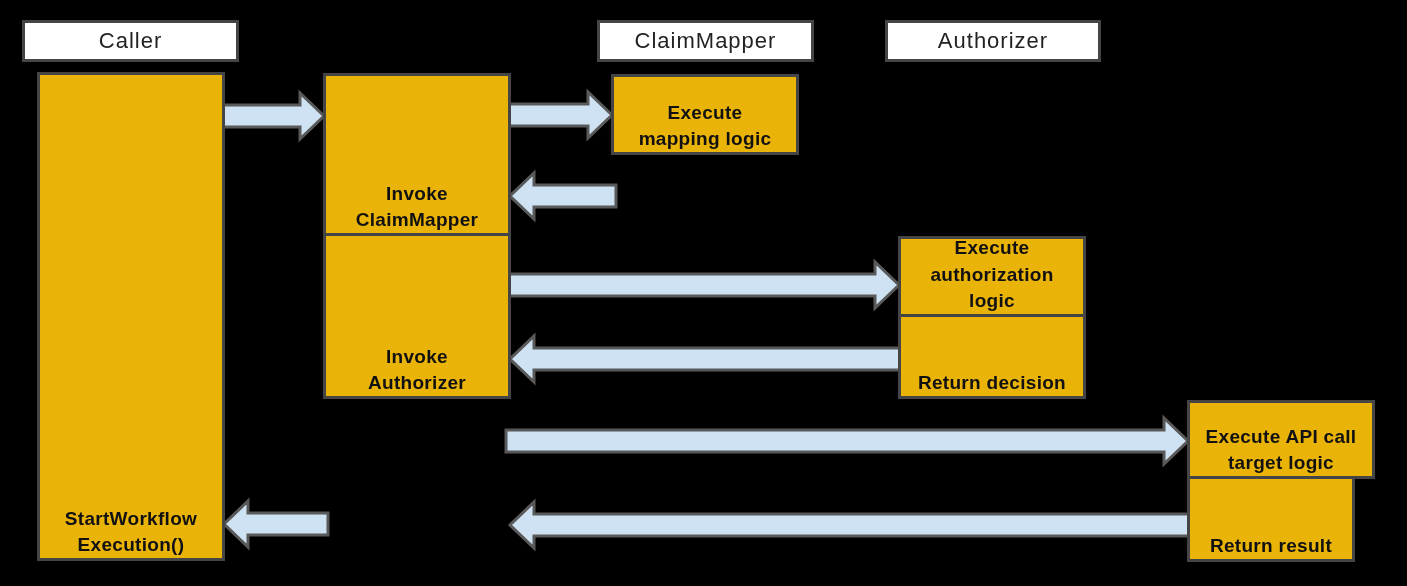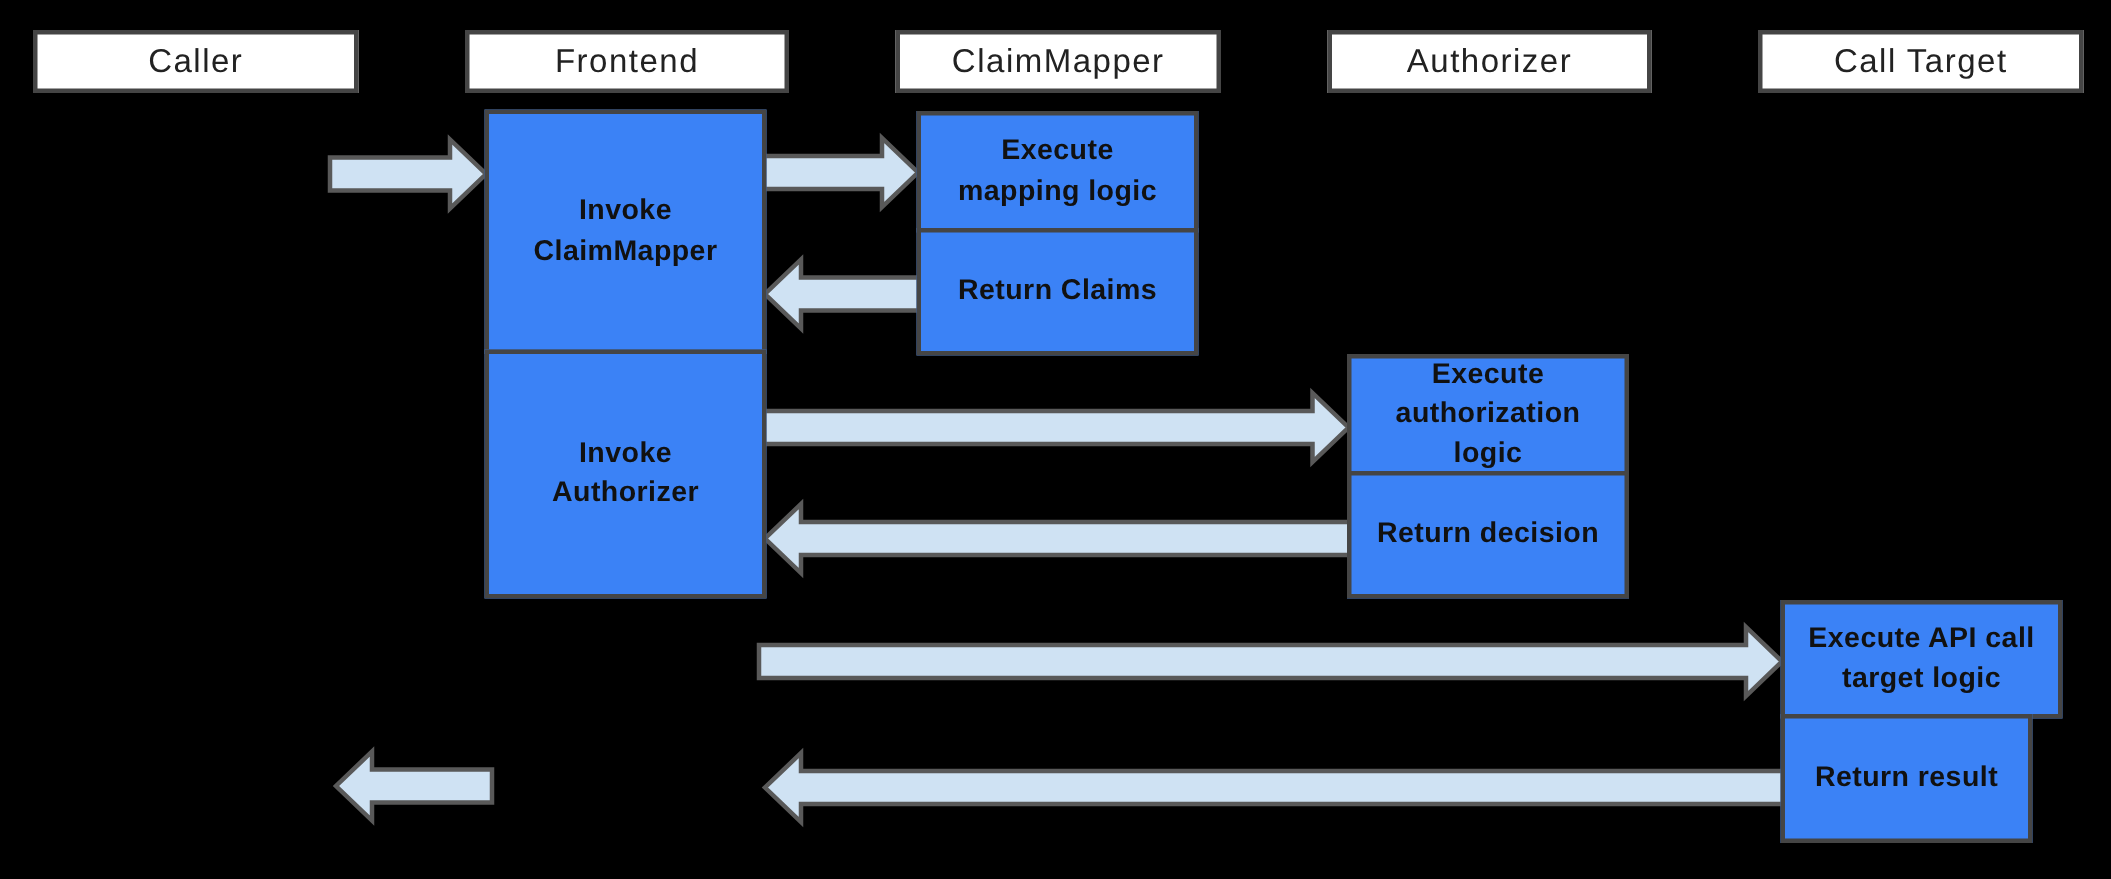--- a/index.html
+++ b/index.html
@@ -22,23 +22,23 @@
     display:flex;align-items:center;justify-content:center;
     z-index:2;
     font-size:22px;
     font-weight:400;
     letter-spacing:1px;
     color:#222222;
   }
   .task{
     position:absolute;
     box-sizing:border-box;
-    background:#3b82f6;
+    background:#eab308;
     border:3px solid #454545;
-    display:flex;align-items:center;justify-content:center;
+    display:flex;align-items:flex-end;justify-content:center;
     z-index:2;
   }
   .task .label{
     font-size:19px;
     font-weight:bold;
     color:#111111;
     text-align:center;
     white-space:pre-line;
     line-height:1.38;
     letter-spacing:0.3px;
@@ -59,49 +59,44 @@
       <polygon points="506,274 875,274 875,262 899,285 875,308 875,296 506,296" fill="#cfe2f3" stroke="#595959" stroke-width="3" stroke-linejoin="miter"></polygon>
       <polygon points="903,348 534,348 534,336 510,359 534,382 534,370 903,370" fill="#cfe2f3" stroke="#595959" stroke-width="3" stroke-linejoin="miter"></polygon>
       <polygon points="506,430 1164,430 1164,418 1188,441 1164,464 1164,452 506,452" fill="#cfe2f3" stroke="#595959" stroke-width="3" stroke-linejoin="miter"></polygon>
       <polygon points="1192,514 534,514 534,502 510,525 534,548 534,536 1192,536" fill="#cfe2f3" stroke="#595959" stroke-width="3" stroke-linejoin="miter"></polygon>
       <polygon points="328,513 248,513 248,501 224,524 248,547 248,535 328,535" fill="#cfe2f3" stroke="#595959" stroke-width="3" stroke-linejoin="miter"></polygon>
     </svg>
 
   <div class="hdr" style="left:22px;top:20px;width:217px;height:42px">
     <span class="label">Caller</span>
   </div>
-  <div class="hdr" style="left:310px;top:20px;width:216px;height:42px">
-    <span class="label">Frontend</span>
-  </div>
   <div class="hdr" style="left:597px;top:20px;width:217px;height:42px">
     <span class="label">ClaimMapper</span>
   </div>
   <div class="hdr" style="left:885px;top:20px;width:216px;height:42px">
     <span class="label">Authorizer</span>
   </div>
-  <div class="hdr" style="left:1172px;top:20px;width:217px;height:42px">
-    <span class="label">Call Target</span>
+
+  <div class="task" style="left:37px;top:72px;width:188px;height:489px">
+    <span class="label">StartWorkflow
+Execution()</span>
   </div>
-
 
   <div class="task" style="left:323px;top:73px;width:188px;height:163px">
     <span class="label">Invoke
 ClaimMapper</span>
   </div>
   <div class="task" style="left:323px;top:233px;width:188px;height:166px">
     <span class="label">Invoke
 Authorizer</span>
   </div>
 
   <div class="task" style="left:611px;top:74px;width:188px;height:81px">
     <span class="label">Execute
 mapping logic</span>
-  </div>
-  <div class="task" style="left:611px;top:152px;width:188px;height:85px">
-    <span class="label">Return Claims</span>
   </div>
 
   <div class="task" style="left:898px;top:236px;width:188px;height:81px">
     <span class="label">Execute
 authorization
 logic</span>
   </div>
   <div class="task" style="left:1187px;top:400px;width:188px;height:79px">
     <span class="label">Execute API call
 target logic</span>

